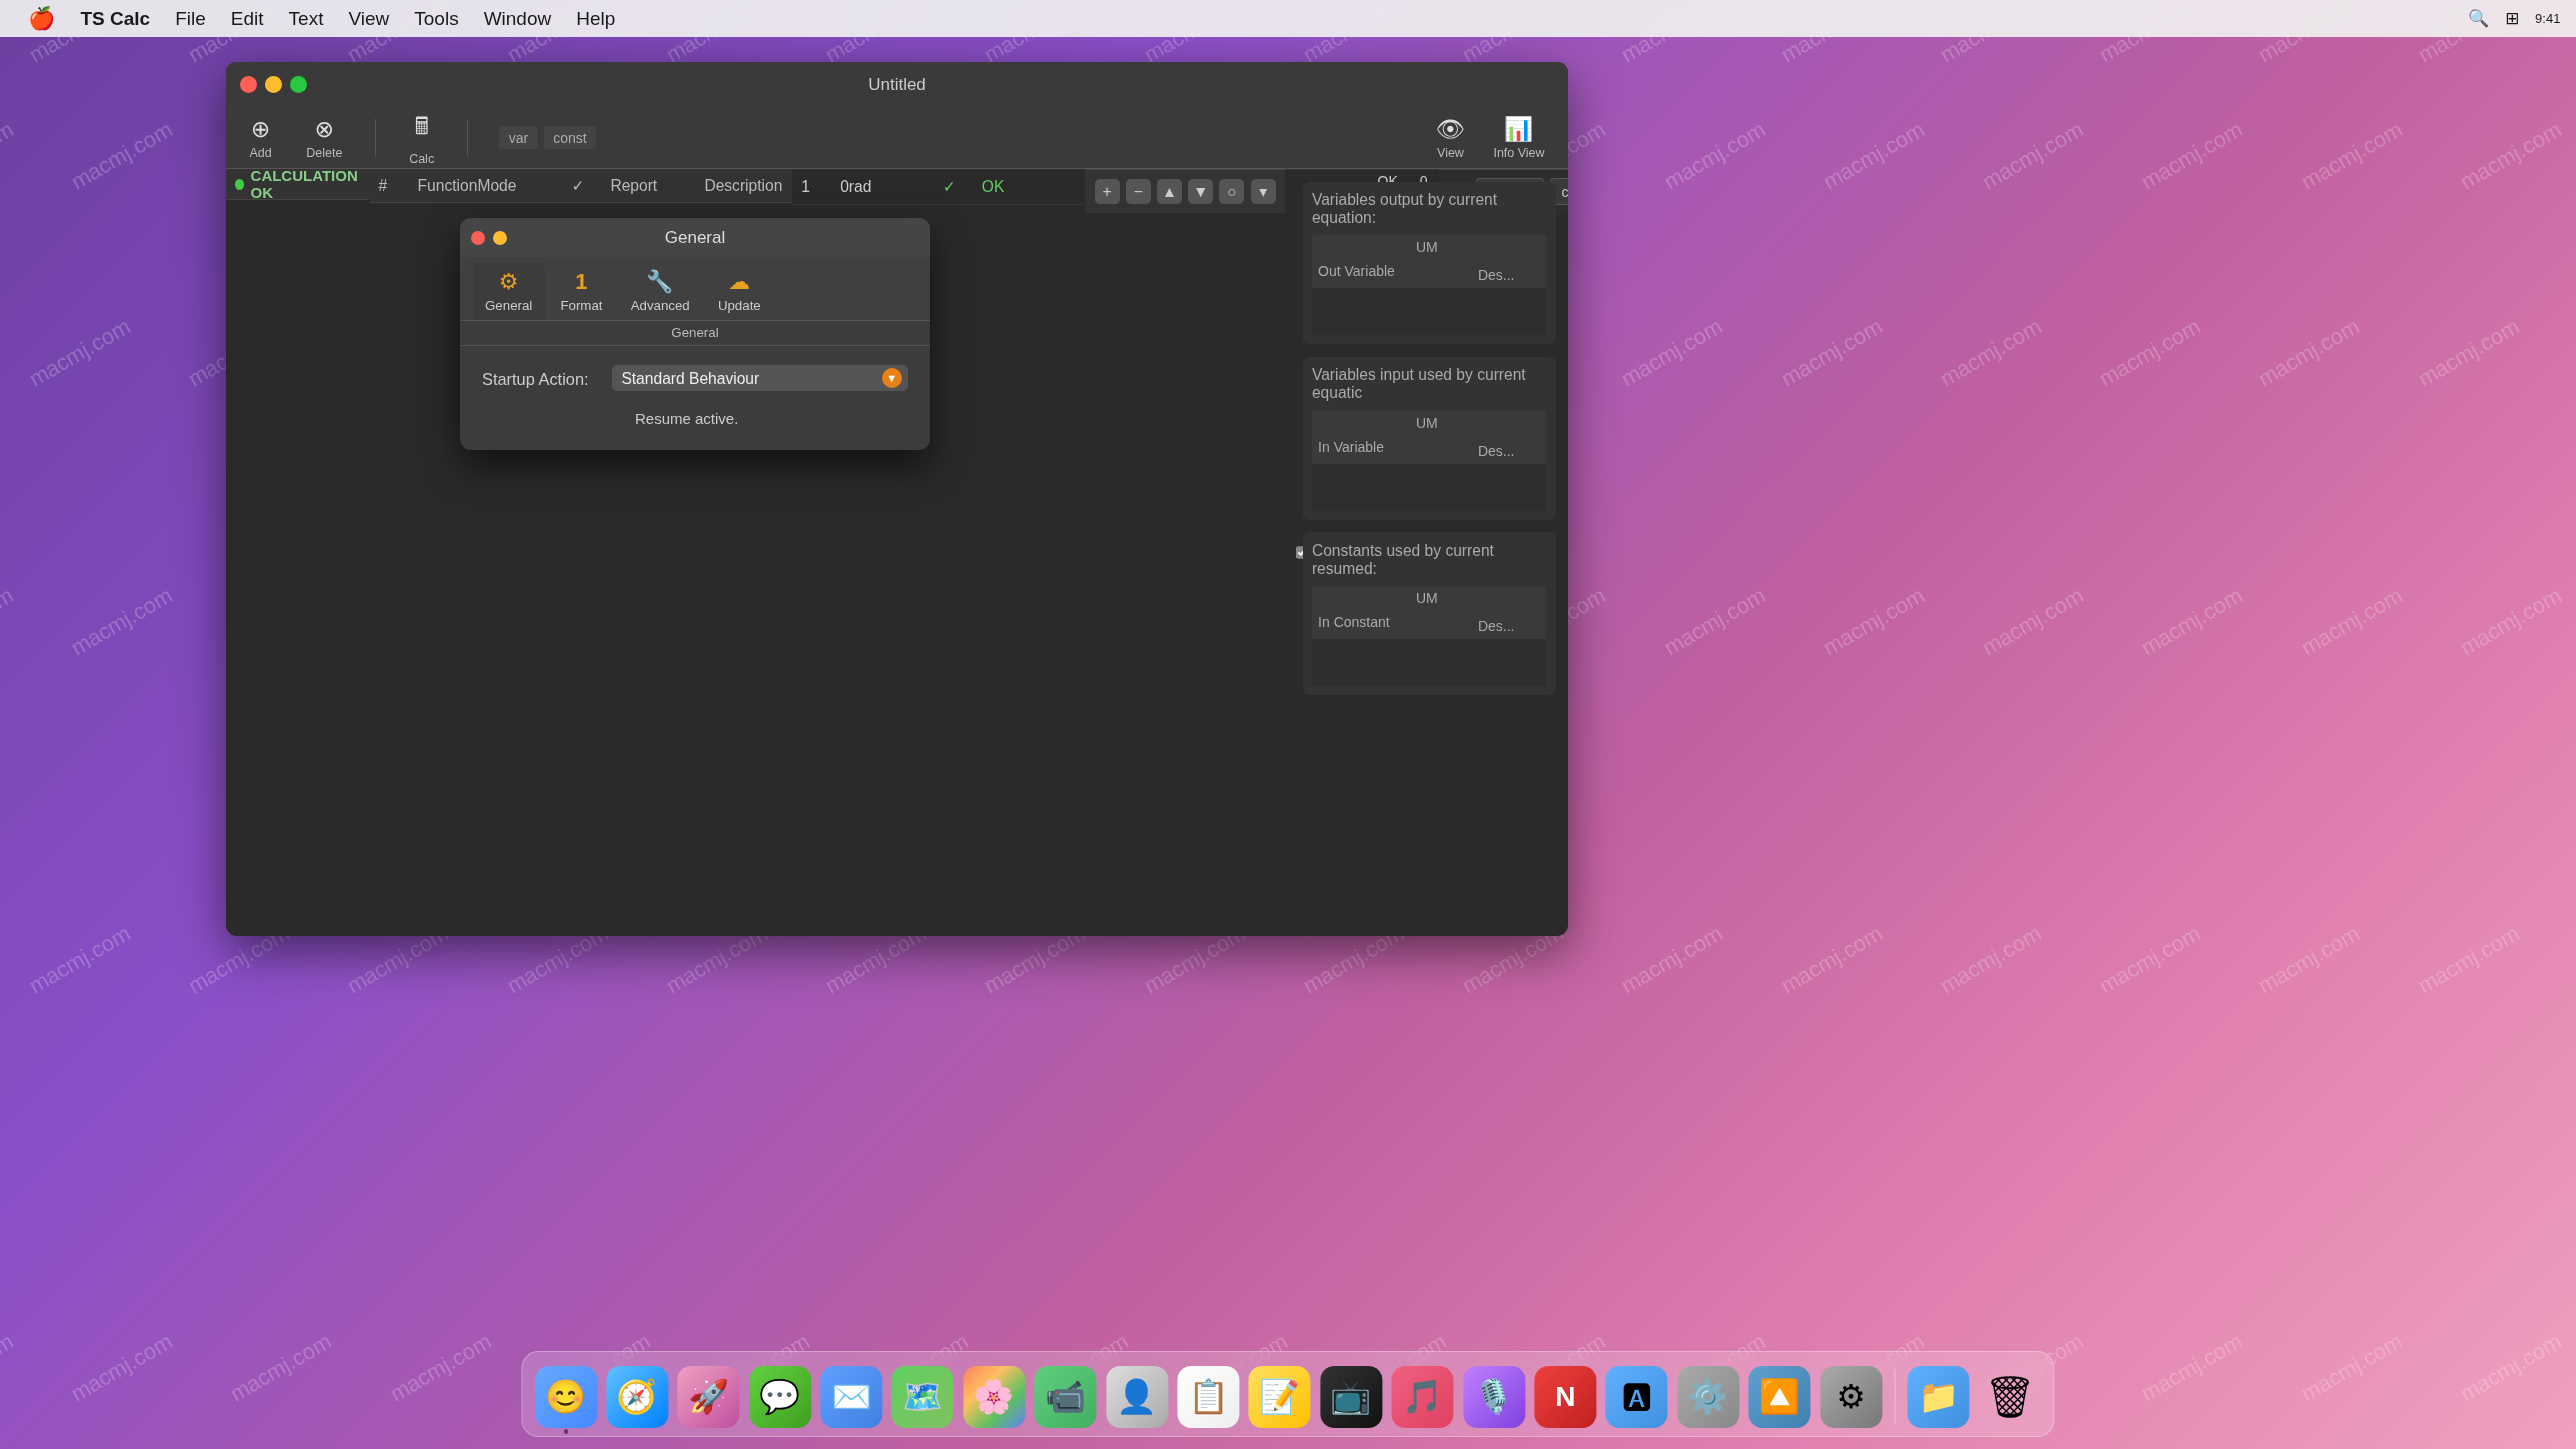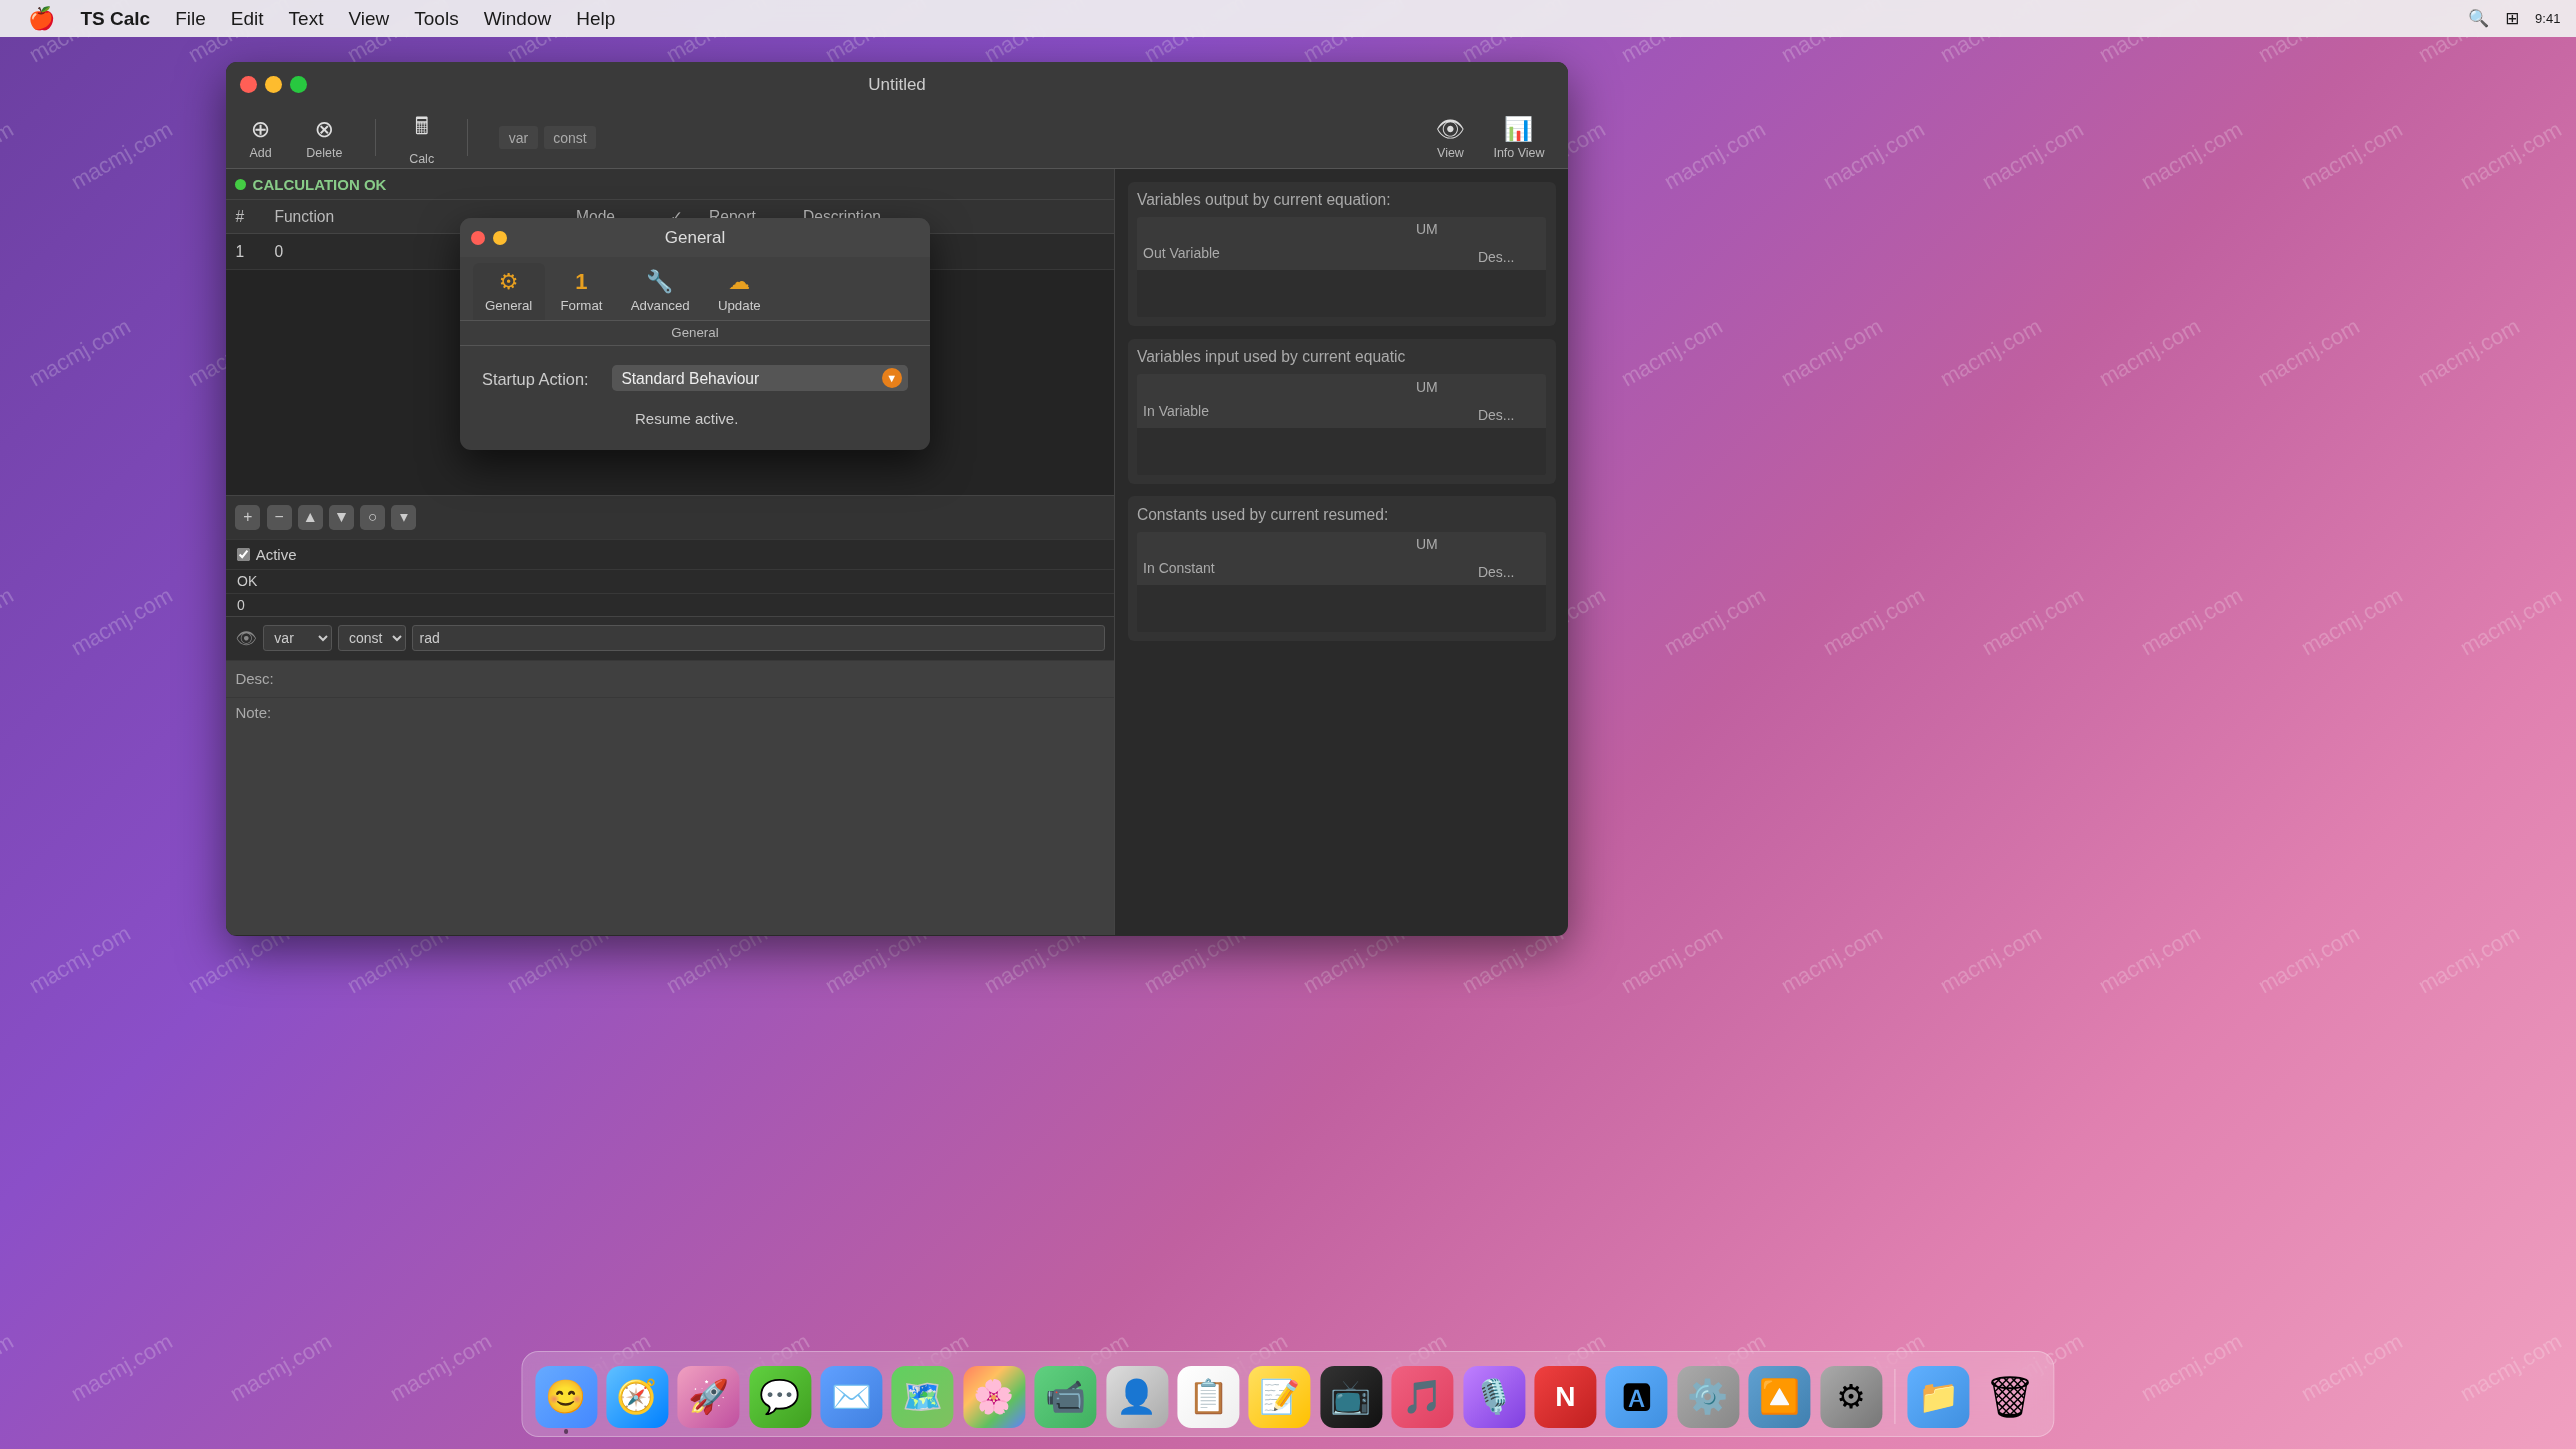--- a/index.html
+++ b/index.html
@@ -132,24 +132,23 @@
     }
 
     
     .main-content {
       display: flex;
       height: calc(100% - 108px);
     }
 
     
     .left-panel {
-      width: 889px;
+      width: 1064px;
       border-right: 0.8px solid #444;
       display: flex;
-      flex-direction: column;
     }
 
     
     .table-header {
       display: flex;
       align-items: center;
       height: 34px;
       background: #333;
       border-bottom: 0.8px solid #444;
       padding: 0 9.4px;

